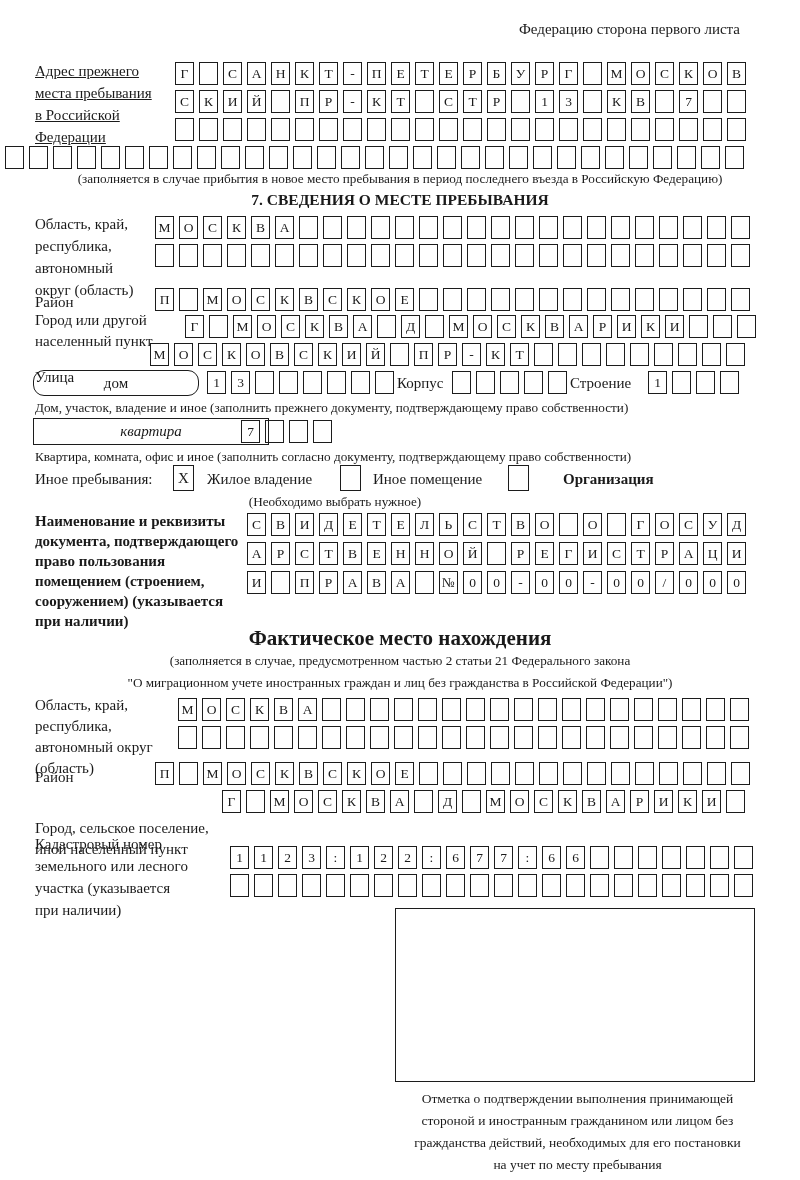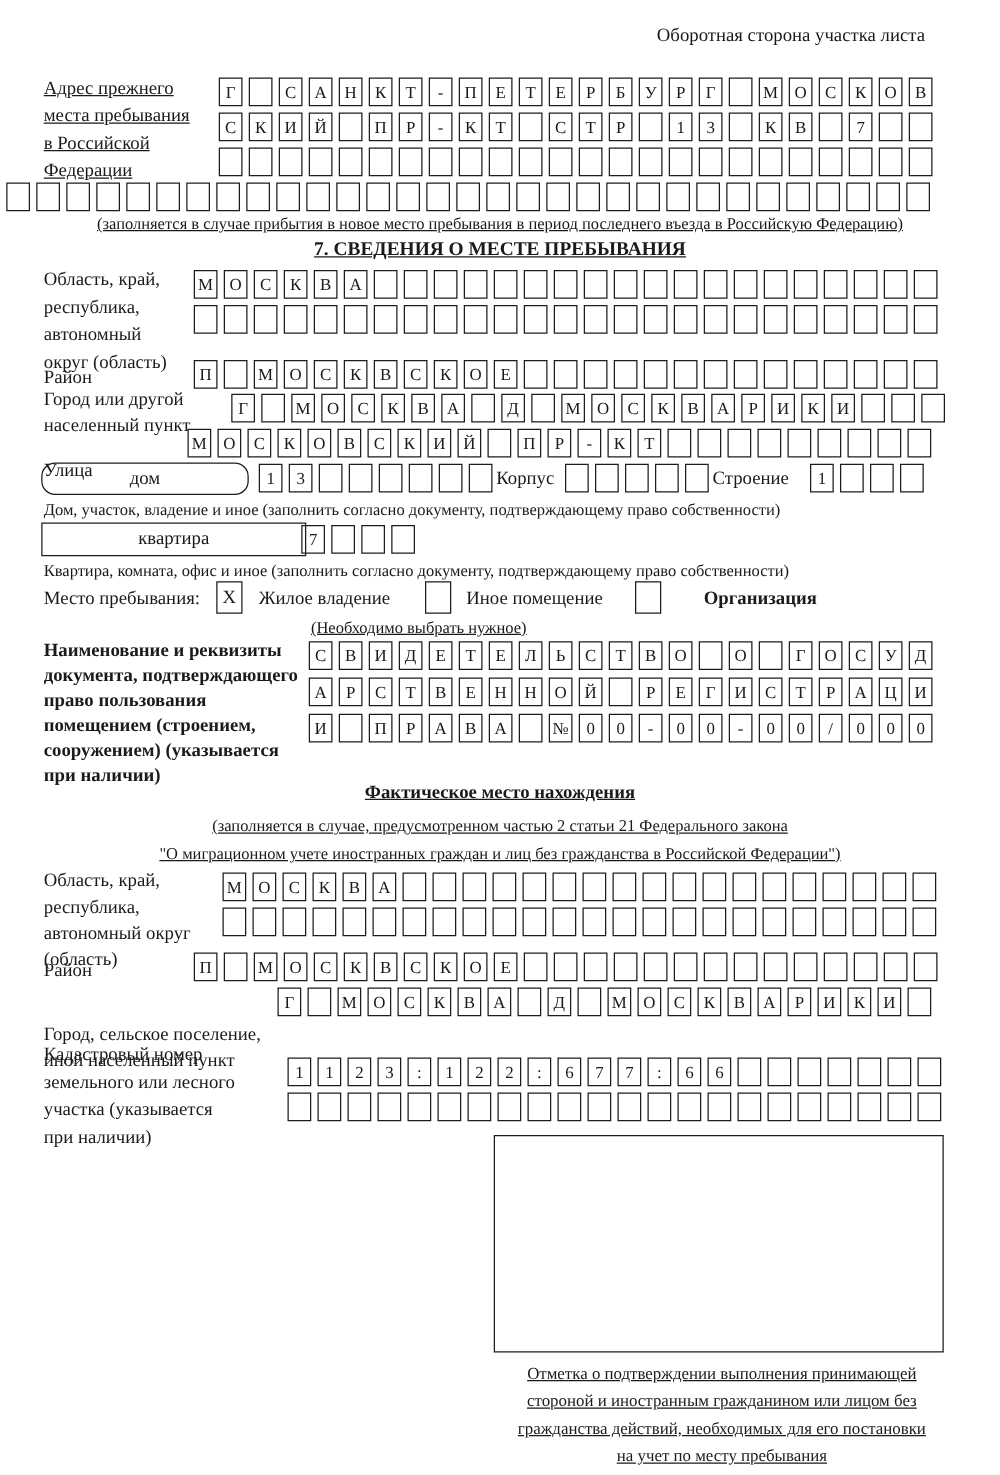--- a/index.html
+++ b/index.html
@@ -7,21 +7,21 @@
   body {
     width:800px; height:1180px; position:relative;
     font-family:"Liberation Serif","DejaVu Serif",serif;
     color:#1a1a1a;
   }
   .abs { position:absolute; }
   .lbl { font-size:15px; line-height:22px; white-space:pre-line; }
   .lbl.tight { line-height:21px; }
   .lbl.doc { line-height:20px; }
   .note { font-size:13.2px; }
-  .center { text-align:center;text-decoration:underline; }
+  .center { text-align:center; }
   .right { text-align:right; }
   .bold { font-weight:bold; }
   .cellrow { display:flex; gap:5px; }
   .cell {
     width:19px; height:23px; flex:0 0 19px;
     border:1.5px solid #1c1c1c;
     display:flex; align-items:center; justify-content:center;
     font-size:13.5px; line-height:1;
   }
   .checkbox {
@@ -33,21 +33,21 @@
     border:1.5px solid #1c1c1c;
     display:flex; align-items:center; justify-content:center;
     font-size:15px;
   }
   .stampbox { border:1.6px solid #1c1c1c; background:#fff; }
   .cap { font-size:13.5px; line-height:22px; }
 </style>
 </head>
 <body>
 
-<div class="abs lbl right" style="left:400px;top:18px;width:340px;">Оборотная сторона участка листа</div>
+<div class="abs lbl right" style="left:400px;top:18px;width:340px;">Федерацию сторона первого листа</div>
 
 <div class="abs lbl" style="left:35px;top:60px;text-decoration:underline;">Адрес прежнего
 места пребывания
 в Российской
 Федерации</div>
 <div class="abs cellrow" style="left:175px;top:62px;">
     <span class="cell">Г</span>
     <span class="cell"></span>
     <span class="cell">С</span>
     <span class="cell">А</span>
@@ -326,32 +326,32 @@
     <span class="cell"></span>
     <span class="cell"></span>
   </div>
 <div class="abs lbl" style="left:570px;top:372px;">Строение</div>
 <div class="abs cellrow" style="left:648px;top:371px;">
     <span class="cell">1</span>
     <span class="cell"></span>
     <span class="cell"></span>
     <span class="cell"></span>
   </div>
-<div class="abs note" style="left:35px;top:400px;">Дом, участок, владение и иное (заполнить согласно документу, подтверждающему право собственности)</div>
-
-<div class="abs namebox" style="left:33px;top:418px;width:212px;height:27px;">квартира</div>
+<div class="abs note" style="left:35px;top:400px;">Дом, участок, владение и иное (заполнить прежнего документу, подтверждающему право собственности)</div>
+
+<div class="abs namebox" style="left:33px;top:418px;width:236px;height:27px;font-style:italic;">квартира</div>
 <div class="abs cellrow" style="left:241px;top:420px;">
     <span class="cell">7</span>
     <span class="cell"></span>
     <span class="cell"></span>
     <span class="cell"></span>
   </div>
 <div class="abs note" style="left:35px;top:449px;">Квартира, комната, офис и иное (заполнить согласно документу, подтверждающему право собственности)</div>
 
-<div class="abs lbl" style="left:35px;top:468px;">Место пребывания:</div>
+<div class="abs lbl" style="left:35px;top:468px;">Иное пребывания:</div>
 <div class="abs checkbox" style="left:173px;top:465px;">X</div>
 <div class="abs lbl" style="left:207px;top:468px;">Жилое владение</div>
 <div class="abs checkbox" style="left:340px;top:465px;"></div>
 <div class="abs lbl" style="left:373px;top:468px;">Иное помещение</div>
 <div class="abs checkbox" style="left:508px;top:465px;"></div>
 <div class="abs lbl" style="left:563px;top:468px;font-weight:bold;">Организация</div>
 <div class="abs note center" style="left:180px;top:494px;width:310px;">(Необходимо выбрать нужное)</div>
 
 <div class="abs lbl doc" style="left:35px;top:511px;font-weight:bold;">Наименование и реквизиты
 документа, подтверждающего
@@ -422,21 +422,21 @@
     <span class="cell">0</span>
     <span class="cell">-</span>
     <span class="cell">0</span>
     <span class="cell">0</span>
     <span class="cell">/</span>
     <span class="cell">0</span>
     <span class="cell">0</span>
     <span class="cell">0</span>
   </div>
 
-<div class="abs bold center" style="left:0;top:626px;width:800px;font-size:15px;">Фактическое место нахождения</div>
+<div class="abs bold center" style="left:0;top:626px;width:800px;font-size:21px;">Фактическое место нахождения</div>
 <div class="abs note center" style="left:0;top:653px;width:800px;">(заполняется в случае, предусмотренном частью 2 статьи 21 Федерального закона</div>
 <div class="abs note center" style="left:0;top:675px;width:800px;">"О миграционном учете иностранных граждан и лиц без гражданства в Российской Федерации")</div>
 
 <div class="abs lbl tight" style="left:35px;top:695px;">Область, край,
 республика,
 автономный округ
 (область)</div>
 <div class="abs cellrow" style="left:178px;top:698px;">
     <span class="cell">М</span>
     <span class="cell">О</span>

